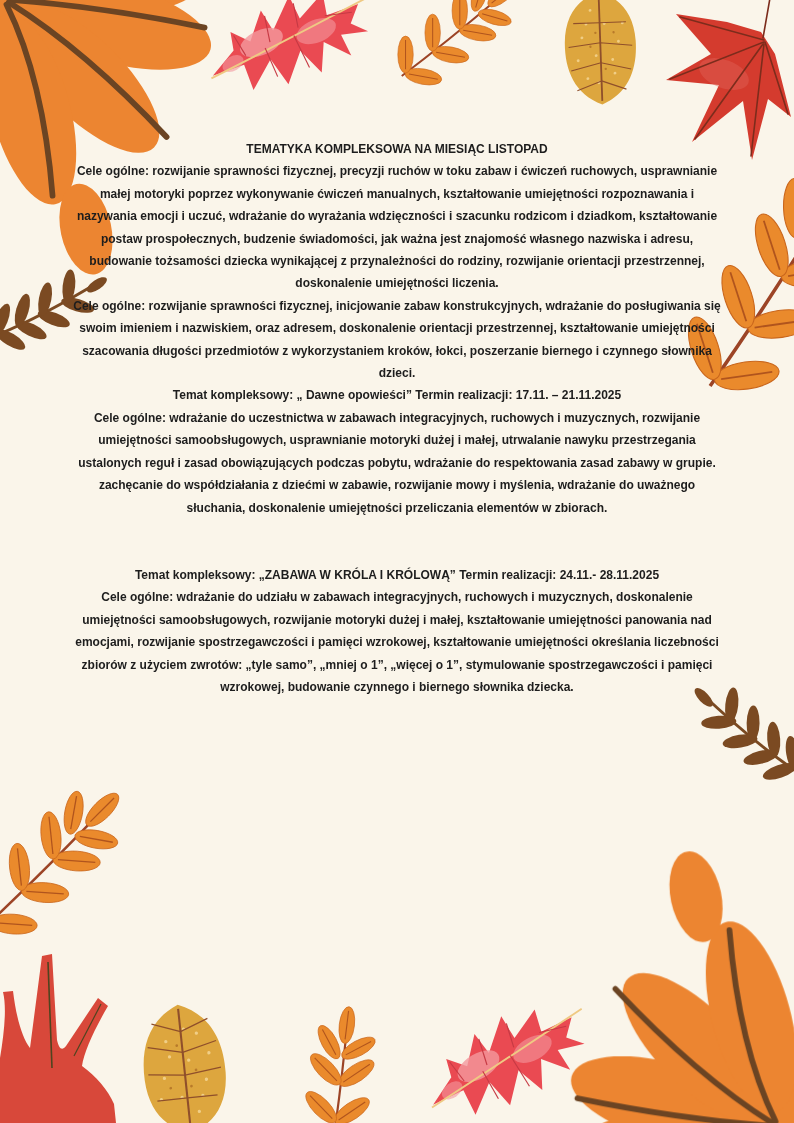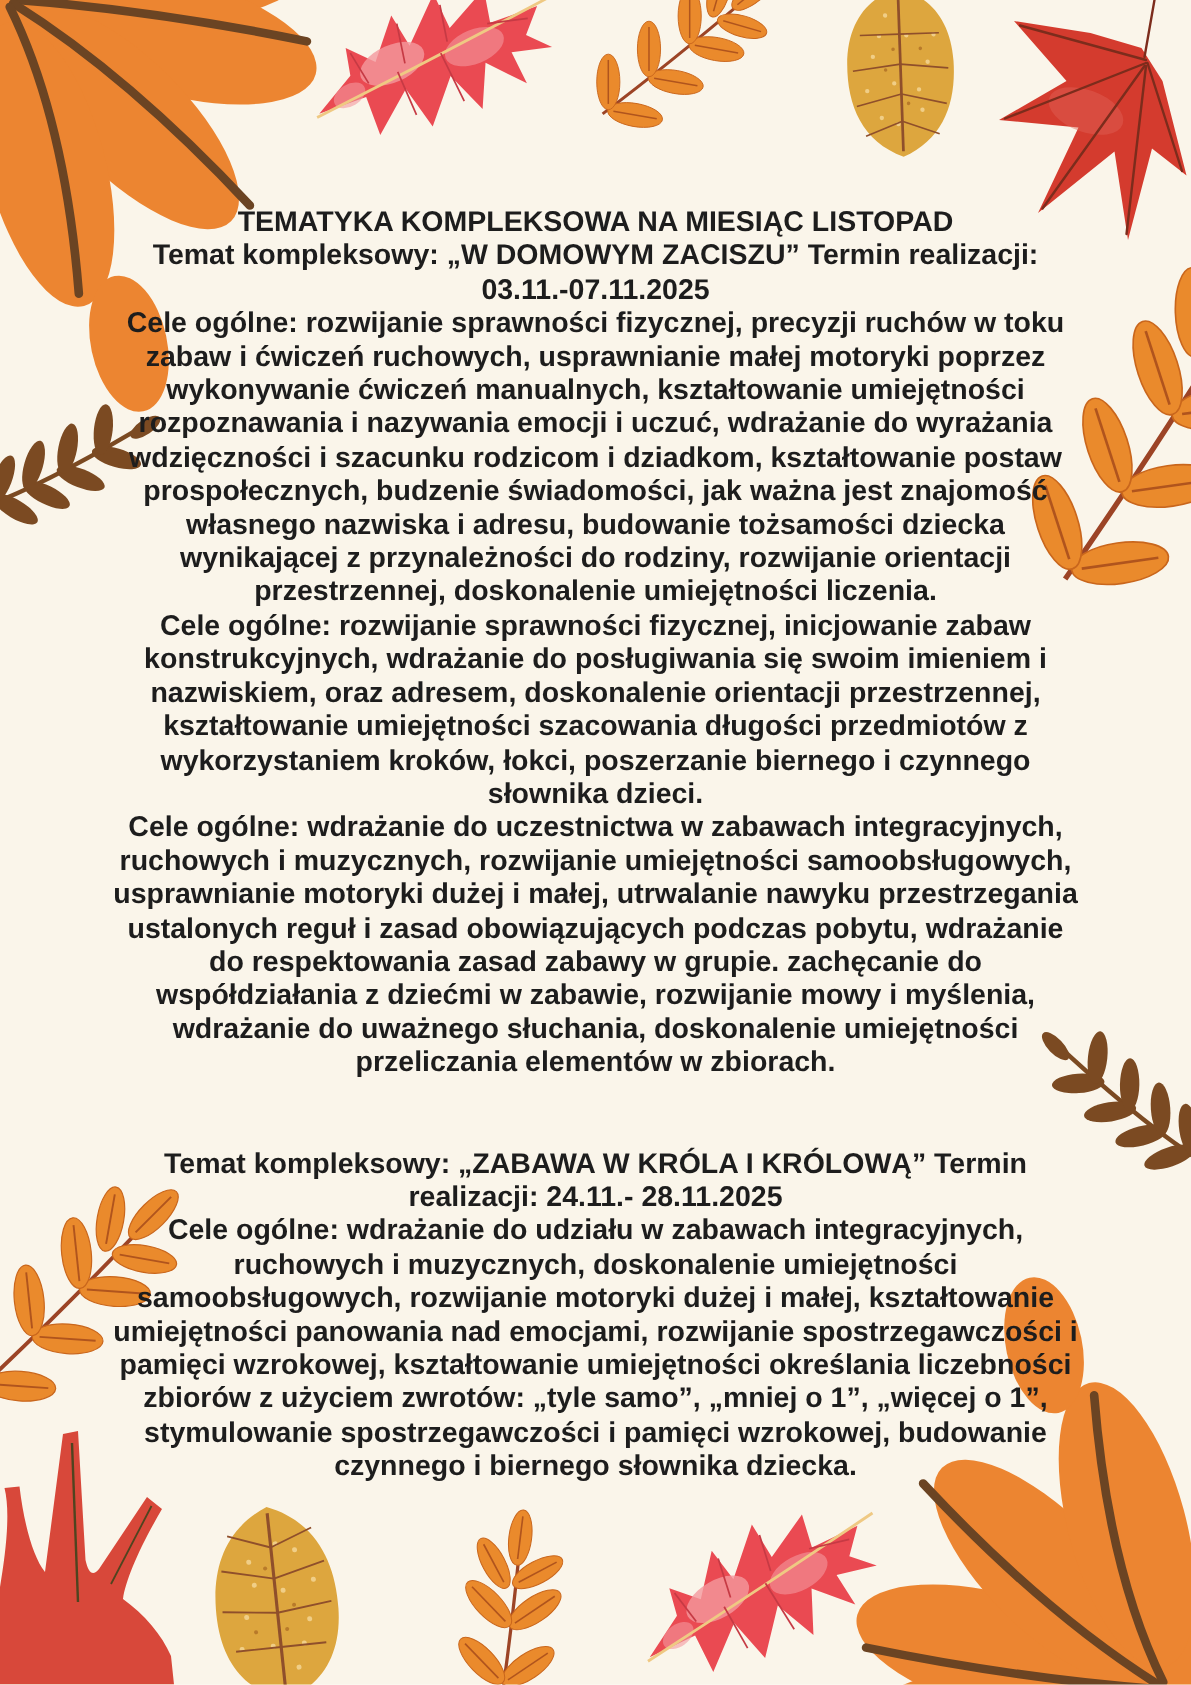--- a/index.html
+++ b/index.html
@@ -15,21 +15,21 @@
   .content{
     position:absolute;z-index:2;
     left:50%;top:138px;transform:translateX(-50%);
     width:652px;
     text-align:center;
     color:#1d1d1d;
     font-weight:700;
     font-size:16px;
     line-height:22.4px;
   }
-  .content h1,.content p{margin:0;font-size:19px;font-weight:700;}
+  .content h1,.content p{margin:0;font-size:12px;font-weight:700;}
   .section-gap{margin-top:45px;}
 </style>
 </head>
 <body>
 
 <div class="page">
 
   <svg width="0" height="0" style="position:absolute" aria-hidden="true">
     <defs>
       <g id="leaf-bigorange">
@@ -248,29 +248,29 @@
   <div class="leaf" style="left:540px;top:822px;width:266px;height:334px;transform:rotate(180deg);">
     <svg viewBox="0 0 230 290">
         <use href="#leaf-bigorange"></use>
       </svg>
   </div>
 
   <main class="content">
     <h1>TEMATYKA KOMPLEKSOWA NA MIESIĄC LISTOPAD</h1>
 
     <section>
-      <p>Temat kompleksowy:  „W DOMOWYM ZACISZU” Termin realizacji: 03.11.-07.11.2025</p>
       <p>Cele ogólne: rozwijanie sprawności fizycznej, precyzji ruchów w toku zabaw i ćwiczeń ruchowych, usprawnianie małej motoryki poprzez wykonywanie ćwiczeń manualnych, kształtowanie umiejętności rozpoznawania i nazywania emocji i uczuć, wdrażanie do wyrażania wdzięczności i szacunku rodzicom i dziadkom, kształtowanie postaw prospołecznych, budzenie świadomości, jak ważna jest znajomość własnego nazwiska i adresu, budowanie tożsamości dziecka wynikającej z przynależności do rodziny, rozwijanie orientacji przestrzennej, doskonalenie umiejętności liczenia.</p>
     </section>
 
     <section>
       <p>Cele ogólne: rozwijanie sprawności fizycznej, inicjowanie zabaw konstrukcyjnych, wdrażanie do posługiwania się swoim imieniem i nazwiskiem, oraz adresem, doskonalenie orientacji przestrzennej, kształtowanie umiejętności szacowania długości przedmiotów z wykorzystaniem kroków, łokci, poszerzanie biernego i czynnego słownika dzieci.</p>
     </section>
 
     <section>
+      <p>Temat kompleksowy: „ Dawne opowieści”  Termin realizacji: 17.11. – 21.11.2025</p>
       <p>Cele ogólne: wdrażanie do uczestnictwa w zabawach integracyjnych, ruchowych i muzycznych, rozwijanie umiejętności samoobsługowych, usprawnianie motoryki dużej i małej, utrwalanie nawyku przestrzegania ustalonych reguł i zasad obowiązujących podczas pobytu, wdrażanie do respektowania zasad zabawy w grupie. zachęcanie do współdziałania z dziećmi w zabawie, rozwijanie mowy i myślenia, wdrażanie do uważnego słuchania, doskonalenie umiejętności przeliczania elementów w zbiorach.</p>
     </section>
 
     <section class="section-gap">
       <p>Temat kompleksowy:  „ZABAWA W KRÓLA I KRÓLOWĄ”   Termin realizacji: 24.11.- 28.11.2025</p>
       <p>Cele ogólne:  wdrażanie do udziału w zabawach integracyjnych, ruchowych i muzycznych, doskonalenie umiejętności samoobsługowych, rozwijanie motoryki dużej i małej, kształtowanie umiejętności panowania nad emocjami, rozwijanie spostrzegawczości i pamięci wzrokowej, kształtowanie umiejętności określania liczebności zbiorów z użyciem zwrotów: „tyle samo”, „mniej o 1”, „więcej o 1”, stymulowanie spostrzegawczości i pamięci wzrokowej, budowanie czynnego i biernego słownika dziecka.</p>
     </section>
   </main>
 
 </div>

